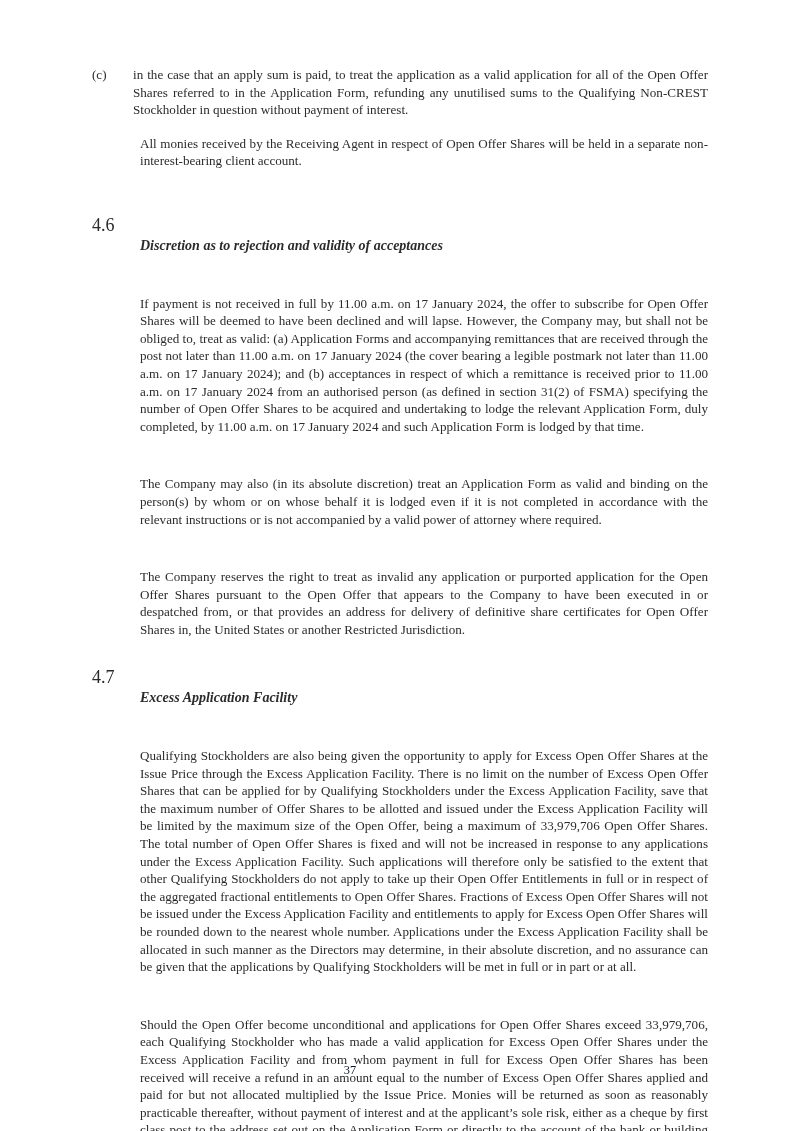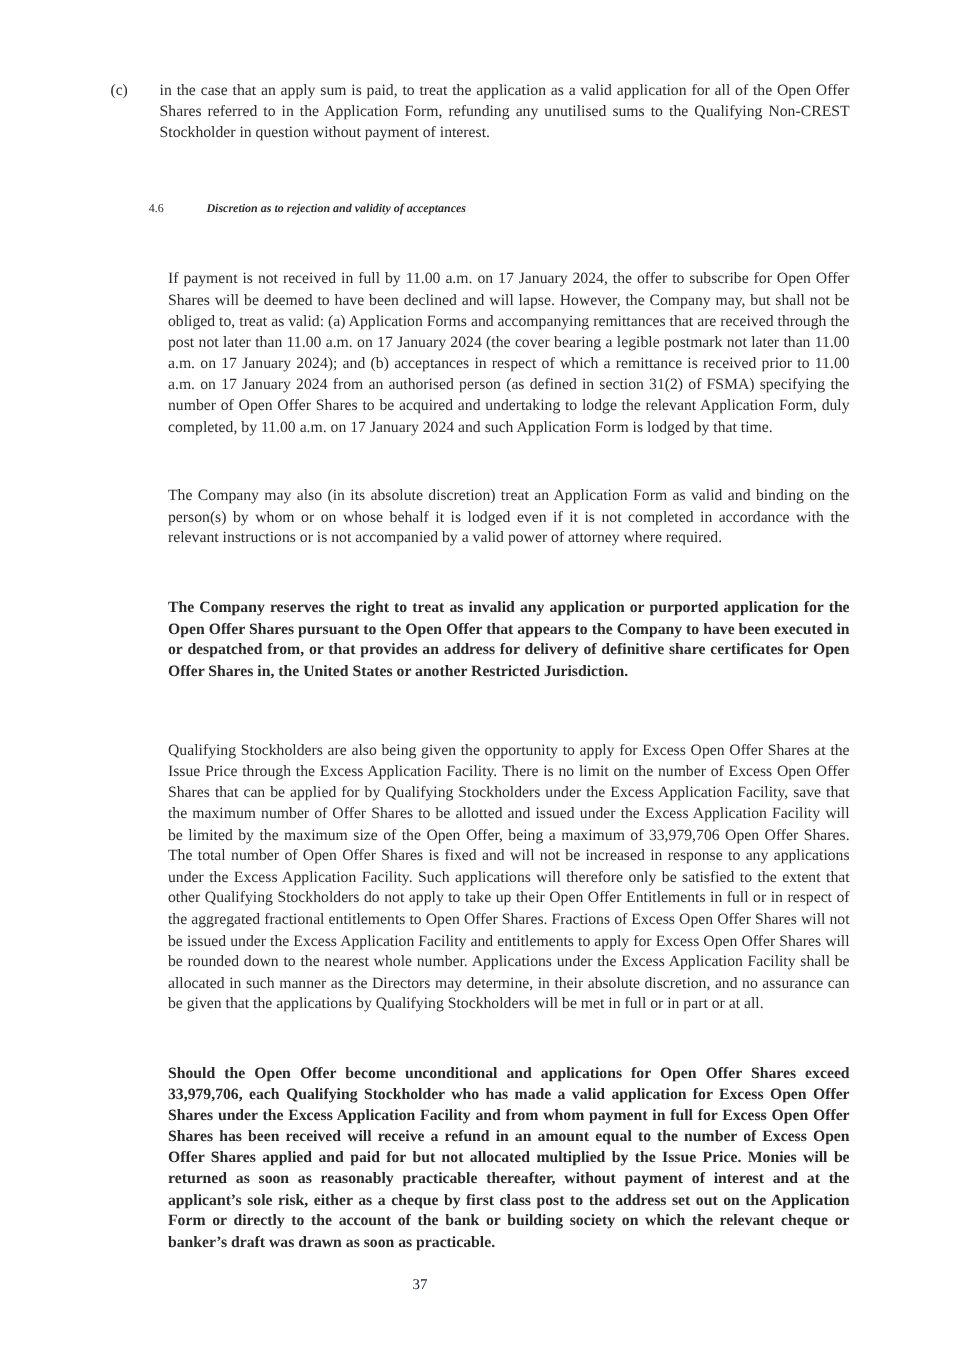--- a/index.html
+++ b/index.html
@@ -55,44 +55,44 @@
   
   .para {
     margin: 0 0 16px 0;
     padding-left: 48px;
     font-size: 13.1px;
     line-height: 17.6px;
     text-align: justify;
     text-justify: inter-word;
     hyphens: none;
   }
-  .para:last-child { margin-bottom: 0; font-weight: bold; }
+  .para:last-child { margin-bottom: 0; }
 
   
   .section {
     margin-top: 22px;
   }
   .section-head {
     display: flex;
     align-items: flex-start;
     margin-bottom: 7px;
   }
   .section-num {
     width: 48px;
     flex: 0 0 48px;
-    font-size: 10px;
+    font-size: 18px;
     line-height: 17.6px;
-    margin-left: 32px;
   }
   .section-title {
     flex: 1 1 auto;
-    font-size: 10px;
+    font-size: 14px;
     line-height: 17.6px;
     font-weight: bold;
     font-style: italic;
+    margin-top: 20px;
   }
   .section-body .para {
     padding-left: 48px;
     margin-top: 40px;
   }
 
   .spacer-lg { height: 9px; }
 
   
   .page-number {
@@ -111,38 +111,43 @@
 
 <div class="page">
 
   <div class="content">
 
     <div class="clause">
       <div class="clause-marker">(c)</div>
       <div class="clause-body">in the case that an apply sum is paid, to treat the application as a valid application for all of the Open Offer Shares referred to in the Application Form, refunding any unutilised sums to the Qualifying Non-CREST Stockholder in question without payment of interest.</div>
     </div>
 
+    <p class="para">All monies received by the Receiving Agent in respect of Open Offer Shares will be held in a separate non-interest-bearing client account.</p>
 
     <div class="spacer-lg"></div>
 
     <div class="section">
       <div class="section-head">
         <div class="section-num">4.6</div>
         <div class="section-title">Discretion as to rejection and validity of acceptances</div>
       </div>
       <div class="section-body">
         <p class="para">If payment is not received in full by 11.00 a.m. on 17 January 2024, the offer to subscribe for Open Offer Shares will be deemed to have been declined and will lapse. However, the Company may, but shall not be obliged to, treat as valid: (a) Application Forms and accompanying remittances that are received through the post not later than 11.00 a.m. on 17 January 2024 (the cover bearing a legible postmark not later than 11.00 a.m. on 17 January 2024); and (b) acceptances in respect of which a remittance is received prior to 11.00 a.m. on 17 January 2024 from an authorised person (as defined in section 31(2) of FSMA) specifying the number of Open Offer Shares to be acquired and undertaking to lodge the relevant Application Form, duly completed, by 11.00 a.m. on 17 January 2024 and such Application Form is lodged by that time.</p>
         <p class="para">The Company may also (in its absolute discretion) treat an Application Form as valid and binding on the person(s) by whom or on whose behalf it is lodged even if it is not completed in accordance with the relevant instructions or is not accompanied by a valid power of attorney where required.</p>
         <p class="para">The Company reserves the right to treat as invalid any application or purported application for the Open Offer Shares pursuant to the Open Offer that appears to the Company to have been executed in or despatched from, or that provides an address for delivery of definitive share certificates for Open Offer Shares in, the United States or another Restricted Jurisdiction.</p>
       </div>
     </div>
 
     <div class="spacer-lg"></div>
 
     <div class="section">
+      <div class="section-head">
+        <div class="section-num">4.7</div>
+        <div class="section-title">Excess Application Facility</div>
+      </div>
       <div class="section-body">
         <p class="para">Qualifying Stockholders are also being given the opportunity to apply for Excess Open Offer Shares at the Issue Price through the Excess Application Facility. There is no limit on the number of Excess Open Offer Shares that can be applied for by Qualifying Stockholders under the Excess Application Facility, save that the maximum number of Offer Shares to be allotted and issued under the Excess Application Facility will be limited by the maximum size of the Open Offer, being a maximum of 33,979,706 Open Offer Shares. The total number of Open Offer Shares is fixed and will not be increased in response to any applications under the Excess Application Facility. Such applications will therefore only be satisfied to the extent that other Qualifying Stockholders do not apply to take up their Open Offer Entitlements in full or in respect of the aggregated fractional entitlements to Open Offer Shares. Fractions of Excess Open Offer Shares will not be issued under the Excess Application Facility and entitlements to apply for Excess Open Offer Shares will be rounded down to the nearest whole number. Applications under the Excess Application Facility shall be allocated in such manner as the Directors may determine, in their absolute discretion, and no assurance can be given that the applications by Qualifying Stockholders will be met in full or in part or at all.</p>
         <p class="para">Should the Open Offer become unconditional and applications for Open Offer Shares exceed 33,979,706, each Qualifying Stockholder who has made a valid application for Excess Open Offer Shares under the Excess Application Facility and from whom payment in full for Excess Open Offer Shares has been received will receive a refund in an amount equal to the number of Excess Open Offer Shares applied and paid for but not allocated multiplied by the Issue Price. Monies will be returned as soon as reasonably practicable thereafter, without payment of interest and at the applicant’s sole risk, either as a cheque by first class post to the address set out on the Application Form or directly to the account of the bank or building society on which the relevant cheque or banker’s draft was drawn as soon as practicable.</p>
       </div>
     </div>
 
   </div>
 
   <div class="page-number">37</div>
 

